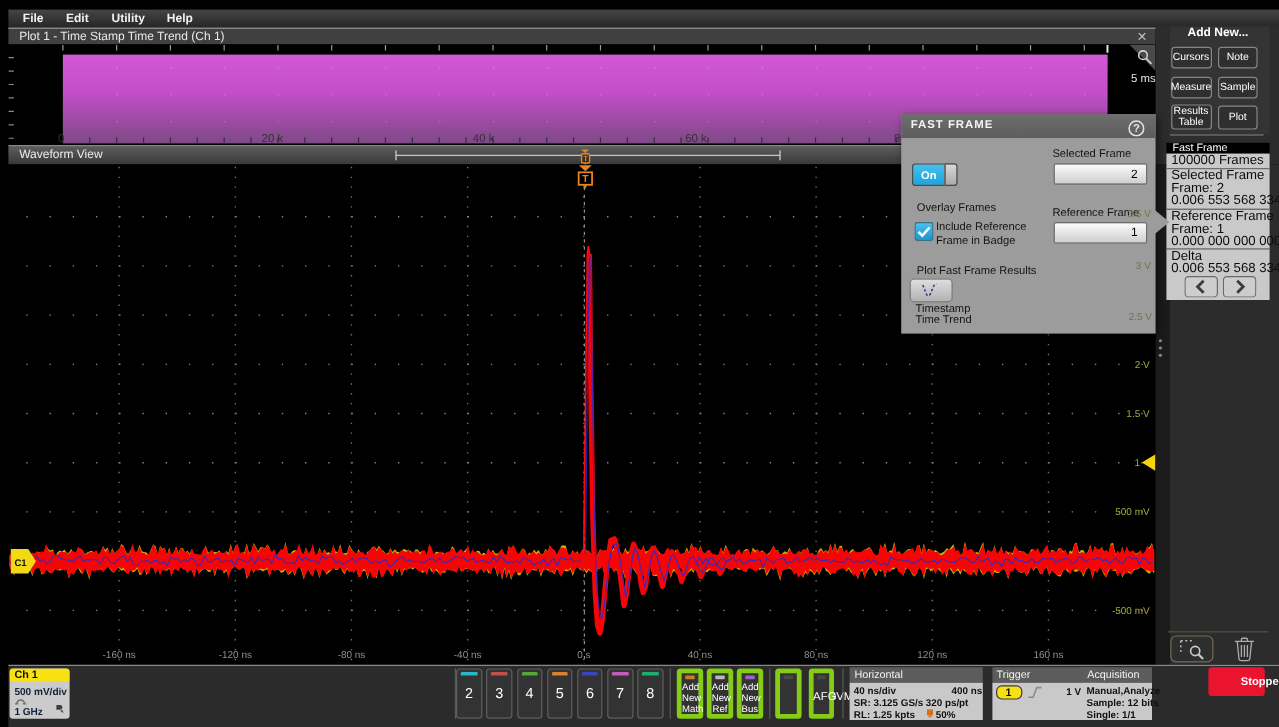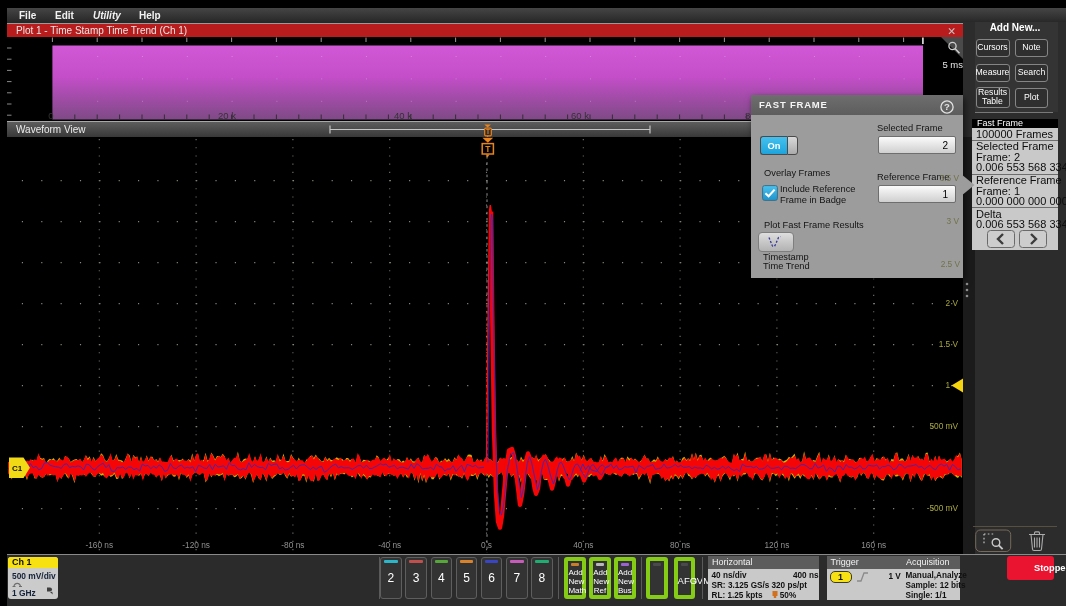--- a/index.html
+++ b/index.html
@@ -1,19 +1,19 @@
 <!DOCTYPE html>
 <html><head><meta charset="utf-8">
 <style>
 *{margin:0;padding:0;box-sizing:border-box;font-family:"Liberation Sans",sans-serif;}
 html,body{width:1066px;height:606px;background:#000;overflow:hidden;position:relative;}
 .abs{position:absolute;}
 #menubar{left:7px;top:8px;width:1059px;height:15px;background:linear-gradient(#454545,#262626);color:#f2f2f2;font-size:10px;font-weight:bold;}
 #menubar span{position:absolute;top:2px;}
-#plottitle{left:7px;top:23px;width:956px;height:14px;background:#b91c1c;border-top:1px solid #9a9a9a;color:#e8e8e8;font-size:10px;line-height:14px;padding-left:9px;}
+#plottitle{left:7px;top:23px;width:956px;height:14px;background:#404040;border-top:1px solid #9a9a9a;color:#e8e8e8;font-size:10px;line-height:14px;padding-left:9px;}
 #plotarea{left:7px;top:37px;width:956px;height:84px;background:#000;}
 #wfheader{left:7px;top:121px;width:956px;height:16px;background:linear-gradient(#5d5d5d,#383838);border-top:1px solid #a8a8a8;color:#ececec;font-size:10px;line-height:15px;padding-left:9px;}
 #wfarea{left:7px;top:137px;width:956px;height:417px;background:#000;}
 #splitter{left:963px;top:137px;width:12px;height:417px;background:#1b1b1b;}
 #sidebar{left:963px;top:22px;width:103px;height:115px;background:#2c2c2c;}
 #sidebar2{left:975px;top:137px;width:91px;height:417px;background:#2c2c2c;}
 #bottombar{left:7px;top:554px;width:1059px;height:52px;background:#2b2b2b;border-top:1.5px solid #8a8a8a;}
 .sbtn{position:absolute;background:#2f2f2f;border:1px solid #858585;border-radius:3px;color:#fff;font-size:8.7px;text-align:center;line-height:1.05;display:flex;align-items:center;justify-content:center;}
 .numbtn{position:absolute;top:557px;width:21.5px;height:42px;background:#333;border:1px solid #5e5e5e;border-radius:3px;color:#fff;font-size:12px;text-align:center;}
 .numbtn .strip{position:absolute;left:3px;right:3px;top:2px;height:2.5px;border-radius:1px;}
@@ -25,21 +25,21 @@
 .panel .hd{height:13px;background:#5c5c5c;color:#f2f2f2;font-size:9px;line-height:13px;padding-left:4px;}
 .panel .bd{height:31px;background:#c9c9c9;color:#111;font-size:8.2px;font-weight:bold;padding:1.5px 0 0 3.5px;line-height:10px;white-space:nowrap;}
 .ffrow{background:#c9c9c9;color:#0d0d0d;font-size:11px;line-height:10.4px;padding:0.5px 0 1px 4px;border-top:1px solid #6e6e6e;white-space:nowrap;}
 .dlab{color:#141414;font-size:9.3px;}
 </style></head>
 <body>
 
 <div id="menubar" class="abs">
   <span style="left:12px;">File</span>
   <span style="left:48px;">Edit</span>
-  <span style="left:86px;font-style:italic;">Utility</span>
+  <span style="left:86px;">Utility</span>
   <span style="left:132px;">Help</span>
 </div>
 
 <div id="plottitle" class="abs">Plot 1 - Time Stamp Time Trend (Ch 1)
   <span style="position:absolute;right:7px;top:0;color:#c2c2c2;font-size:10.5px;">✕</span>
 </div>
 
 <svg id="plotarea" class="abs" viewBox="7 37 956 84" width="956" height="84">
 <defs>
 <linearGradient id="mg" x1="0" y1="0" x2="0" y2="1">
@@ -145,21 +145,21 @@
     <circle cx="4" cy="18" r="1.3" fill="#8d8d8d"></circle>
 </svg>
 
 <div id="sidebar" class="abs"></div>
 <div id="sidebar2" class="abs"></div>
 <div class="abs" style="left:975px;top:22px;width:83px;height:90px;background:#343434;"></div>
 <div class="abs" style="left:972px;top:22px;width:86px;text-align:center;color:#fff;font-size:10px;font-weight:bold;">Add New...</div>
 <div class="sbtn" style="left:975.5px;top:39px;width:34px;height:18px;">Cursors</div>
 <div class="sbtn" style="left:1015px;top:39px;width:33px;height:18px;">Note</div>
 <div class="sbtn" style="left:975.5px;top:63.5px;width:34px;height:18px;">Measure</div>
-<div class="sbtn" style="left:1015px;top:63.5px;width:33px;height:18px;">Search</div>
+<div class="sbtn" style="left:1015px;top:63.5px;width:33px;height:18px;">Sample</div>
 <div class="sbtn" style="left:975.5px;top:86.5px;width:34px;height:21px;text-align:center;">Results<br>Table</div>
 <div class="sbtn" style="left:1015px;top:87.5px;width:33px;height:20px;">Plot</div>
 <div class="abs" style="left:975px;top:111.8px;width:78px;height:1px;background:#787878;"></div>
 
 <div class="abs" style="left:972px;top:118.5px;width:86px;">
   <div style="background:#000;color:#fff;font-size:9px;padding:0 0 0 5px;line-height:9.5px;height:9.5px;">Fast Frame</div>
   <div class="ffrow" style="border-top:none;">100000 Frames</div>
   <div class="ffrow">Selected Frame<br>Frame: 2<br>0.006 553 568 334s</div>
   <div class="ffrow">Reference Frame<br>Frame: 1<br>0.000 000 000 000s</div>
   <div class="ffrow" style="padding-bottom:0;">Delta<br>0.006 553 568 334s

